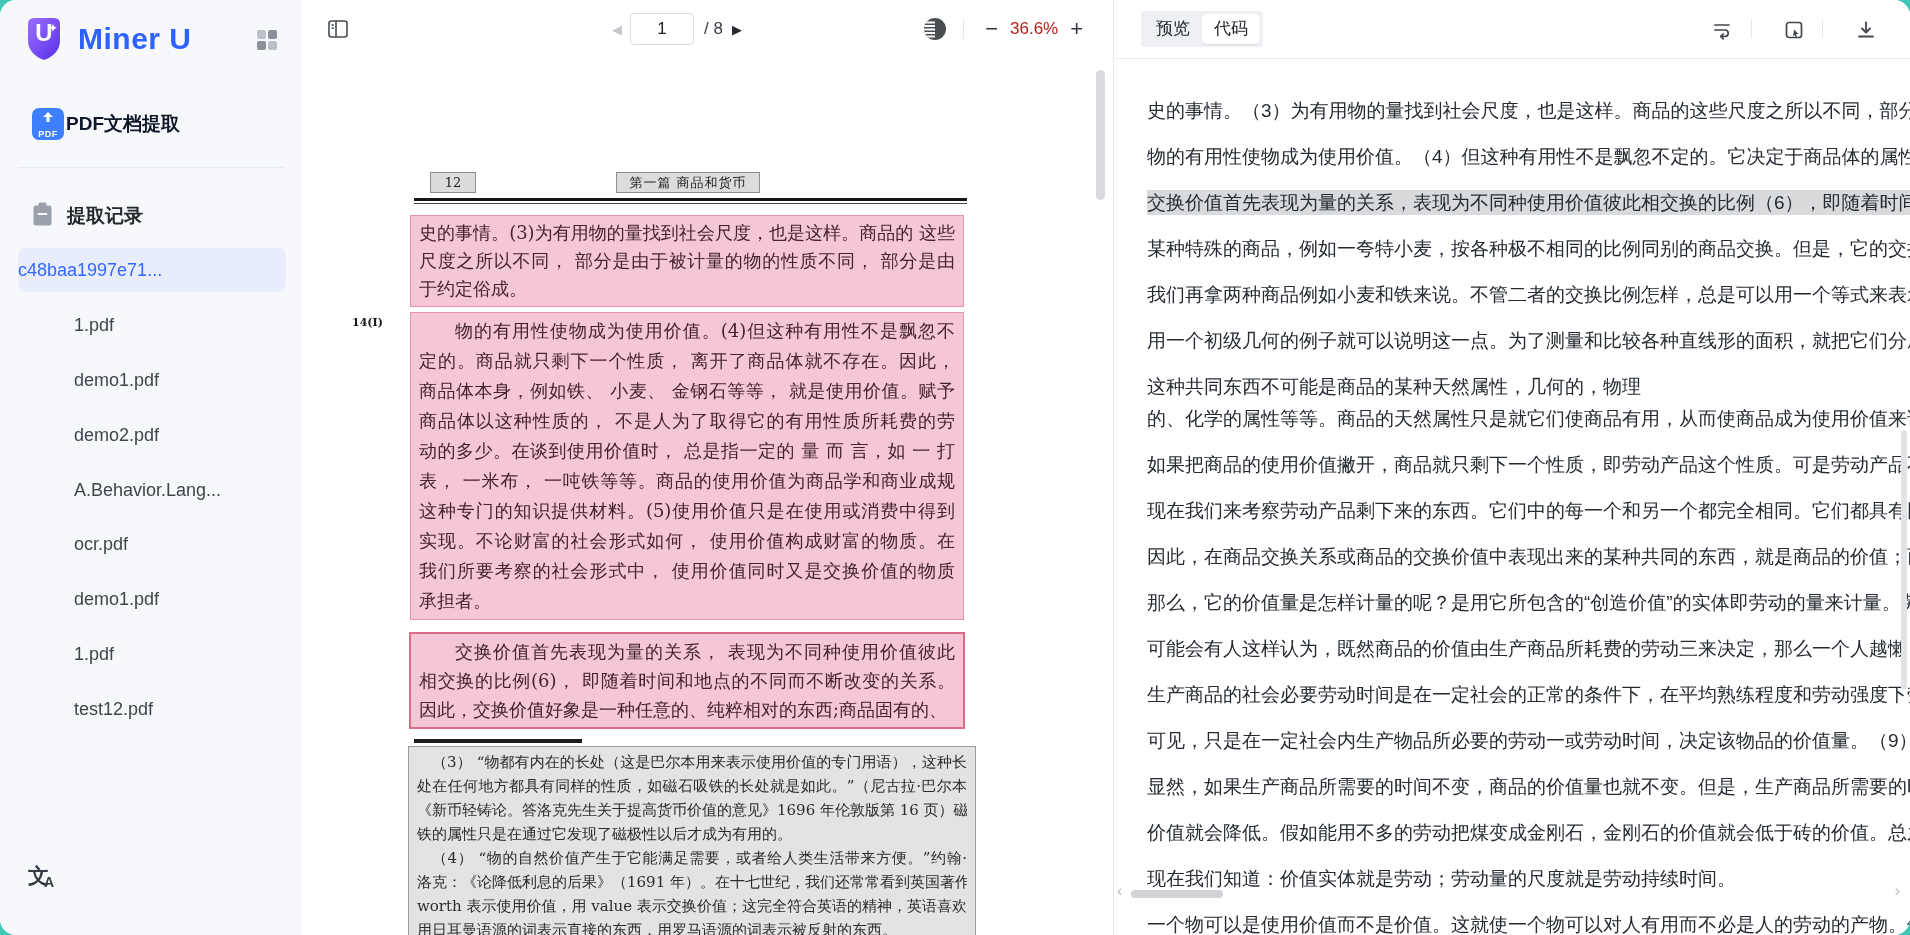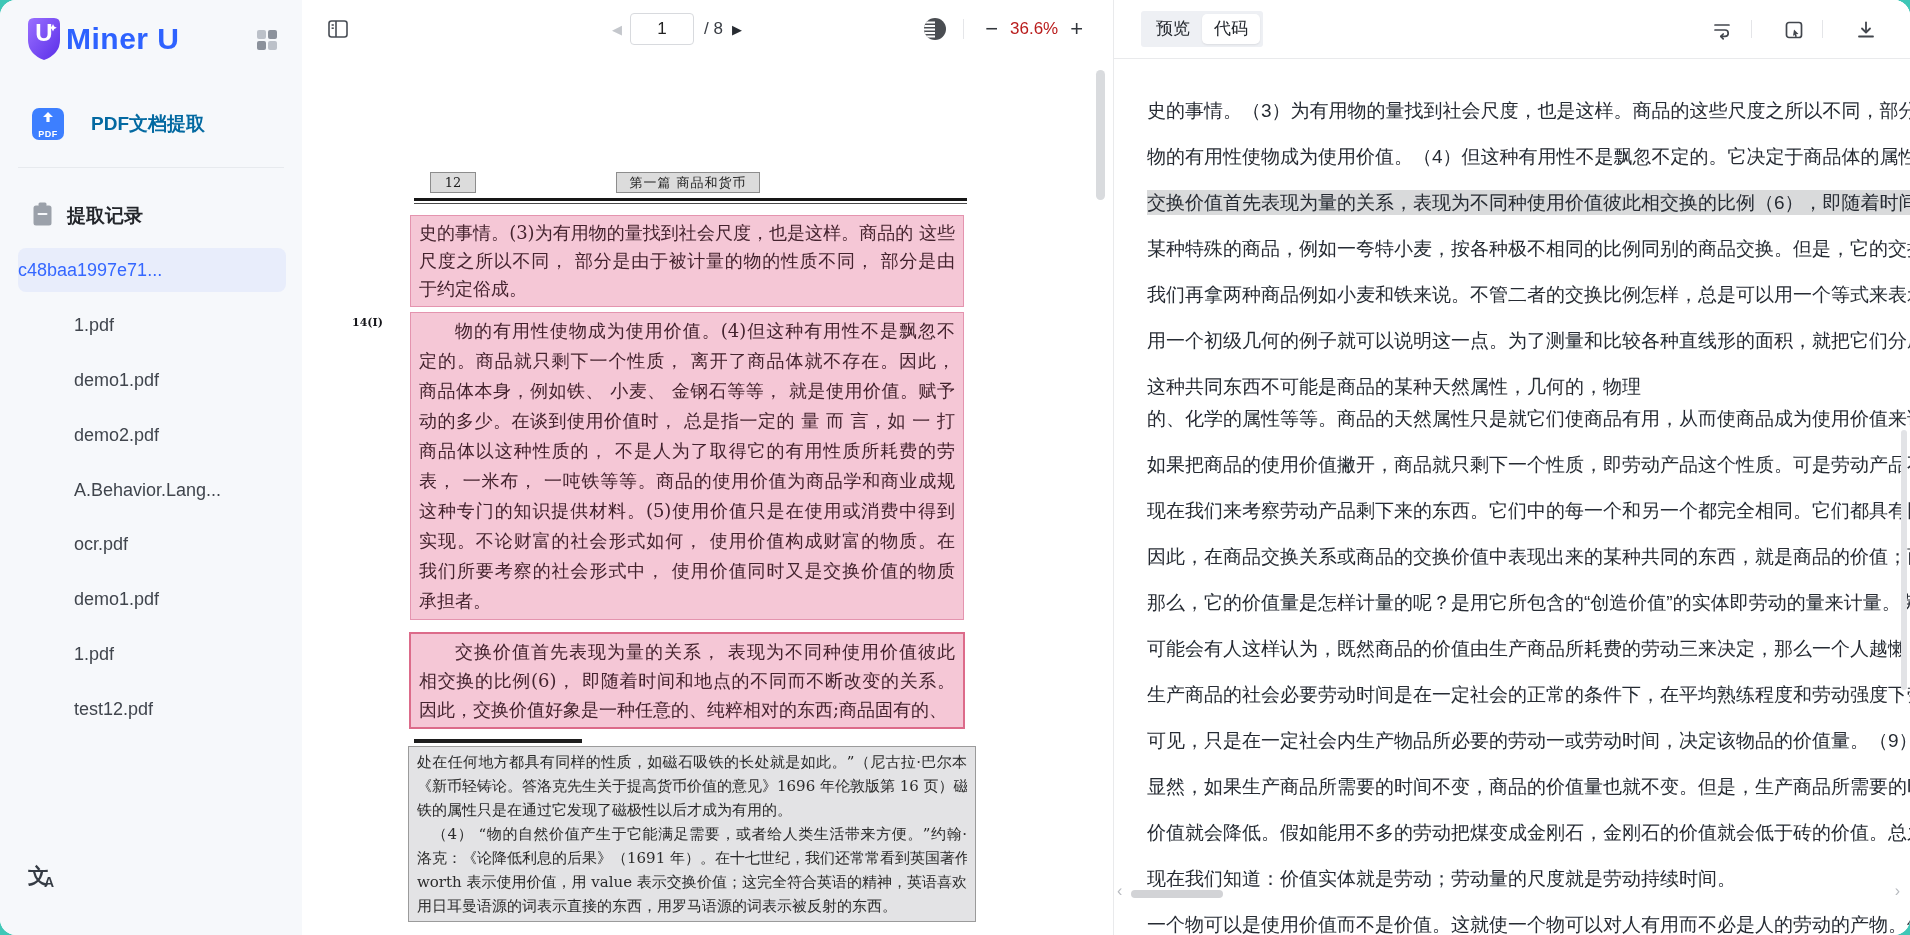--- a/index.html
+++ b/index.html
@@ -9,26 +9,26 @@
     font-family:"Liberation Sans", sans-serif;
     -webkit-font-smoothing:antialiased;
   }
   .app{position:absolute;inset:0;background:#fff;border-radius:16px;overflow:hidden}
 
   
   .sidebar{position:absolute;left:0;top:0;bottom:0;width:302px;background:#f6f8fb;border-right:1px solid #ecedf1}
   .logo-row{position:absolute;left:22px;top:16px;height:46px;display:flex;align-items:center}
   .logo-mark{position:relative;width:44px;height:46px}
   .logo-letter{position:absolute;left:0;top:3px;width:44px;text-align:center;color:#fff;font-weight:bold;font-size:24px}
-  .wordmark{color:#2e62ff;font-weight:bold;font-size:30px;letter-spacing:.5px}
+  .wordmark{margin-left:12px;color:#2e62ff;font-weight:bold;font-size:30px;letter-spacing:.5px}
   .grid-icon{position:absolute;left:256px;top:29px;width:22px;height:22px;cursor:pointer}
   .nav-item{position:absolute;left:0;top:98px;width:302px;height:52px;display:flex;align-items:center;cursor:pointer}
   .pdf-icon{position:relative;width:36px;height:36px;margin-left:30px}
   .pdf-badge{position:absolute;left:0;bottom:3px;width:36px;text-align:center;color:#fff;font-weight:bold;font-size:9px;letter-spacing:.5px}
-  .nav-label{margin-left:25px;font-size:19px;font-weight:bold;color:#0369a1}
+  .nav-label{margin-left:0;font-size:19px;font-weight:bold;color:#0f172a}
   .side-divider{position:absolute;left:18px;right:18px;top:167px;height:1px;background:#e7eaee}
   .section-row{position:absolute;left:0;top:196px;width:302px;height:40px;display:flex;align-items:center}
   .records-icon{margin-left:32px}
   .section-label{margin-left:14px;font-size:19px;font-weight:bold;color:#23262b}
   .file-sel{position:absolute;left:18px;top:248px;width:268px;height:44px;border-radius:8px;background:#e8edfb;
             display:flex;align-items:center;cursor:pointer}
   .file-sel span{font-size:18px;color:#3567ff}
   .file-item{position:absolute;left:18px;width:268px;height:44px;display:flex;align-items:center;cursor:pointer;border-radius:8px}
   .file-item span{margin-left:56px;font-size:18px;color:#40454d}
   .translate{position:absolute;left:28px;top:862px;width:40px;height:36px;cursor:pointer;color:#353b44}
@@ -238,37 +238,38 @@
         <div class="bl">尺度之所以不同， 部分是由于被计量的物的性质不同， 部分是由</div>
         <div class="bl short">于约定俗成。</div>
       </div>
 
       <div class="margin-note scan">14(Ⅰ)</div>
 
       <div class="hblock b2">
         <div class="bl ind">物的有用性使物成为使用价值。(4)但这种有用性不是飘忽不</div>
         <div class="bl">定的。商品就只剩下一个性质， 离开了商品体就不存在。因此，</div>
         <div class="bl">商品体本身，例如铁、 小麦、 金钢石等等， 就是使用价值。赋予</div>
+        <div class="bl">商品体以这种性质的， 不是人为了取得它的有用性质所耗费的劳</div>
         <div class="bl">动的多少。在谈到使用价值时， 总是指一定的 量 而 言，如 一 打</div>
-        <div class="bl">商品体以这种性质的， 不是人为了取得它的有用性质所耗费的劳</div>
         <div class="bl">表， 一米布， 一吨铁等等。商品的使用价值为商品学和商业成规</div>
         <div class="bl">这种专门的知识提供材料。(5)使用价值只是在使用或消费中得到</div>
         <div class="bl">实现。不论财富的社会形式如何， 使用价值构成财富的物质。在</div>
         <div class="bl">我们所要考察的社会形式中， 使用价值同时又是交换价值的物质</div>
         <div class="bl short">承担者。</div>
       </div>
 
       <div class="hblock b3">
         <div class="bl ind">交换价值首先表现为量的关系， 表现为不同种使用价值彼此</div>
         <div class="bl">相交换的比例(6)， 即随着时间和地点的不同而不断改变的关系。</div>
         <div class="bl short">因此，交换价值好象是一种任意的、纯粹相对的东西;商品固有的、</div>
       </div>
 
       <div class="fsep"></div>
       <div class="fblock">
+        <div class="fl ind">（3） “物都有内在的长处（这是巴尔本用来表示使用价值的专门用语），这种长</div>
         <div class="fl">处在任何地方都具有同样的性质，如磁石吸铁的长处就是如此。”（尼古拉·巴尔本</div>
         <div class="fl">《新币轻铸论。答洛克先生关于提高货币价值的意见》1696 年伦敦版第 16 页）磁石吸</div>
         <div class="fl short">铁的属性只是在通过它发现了磁极性以后才成为有用的。</div>
         <div class="fl ind">（4） “物的自然价值产生于它能满足需要，或者给人类生活带来方便。”约翰·</div>
         <div class="fl">洛克：《论降低利息的后果》（1691 年）。在十七世纪，我们还常常看到英国著作家用</div>
         <div class="fl">worth 表示使用价值，用 value 表示交换价值；这完全符合英语的精神，英语喜欢</div>
         <div class="fl short">用日耳曼语源的词表示直接的东西，用罗马语源的词表示被反射的东西。</div>
       </div>
     </div>
   </div>

